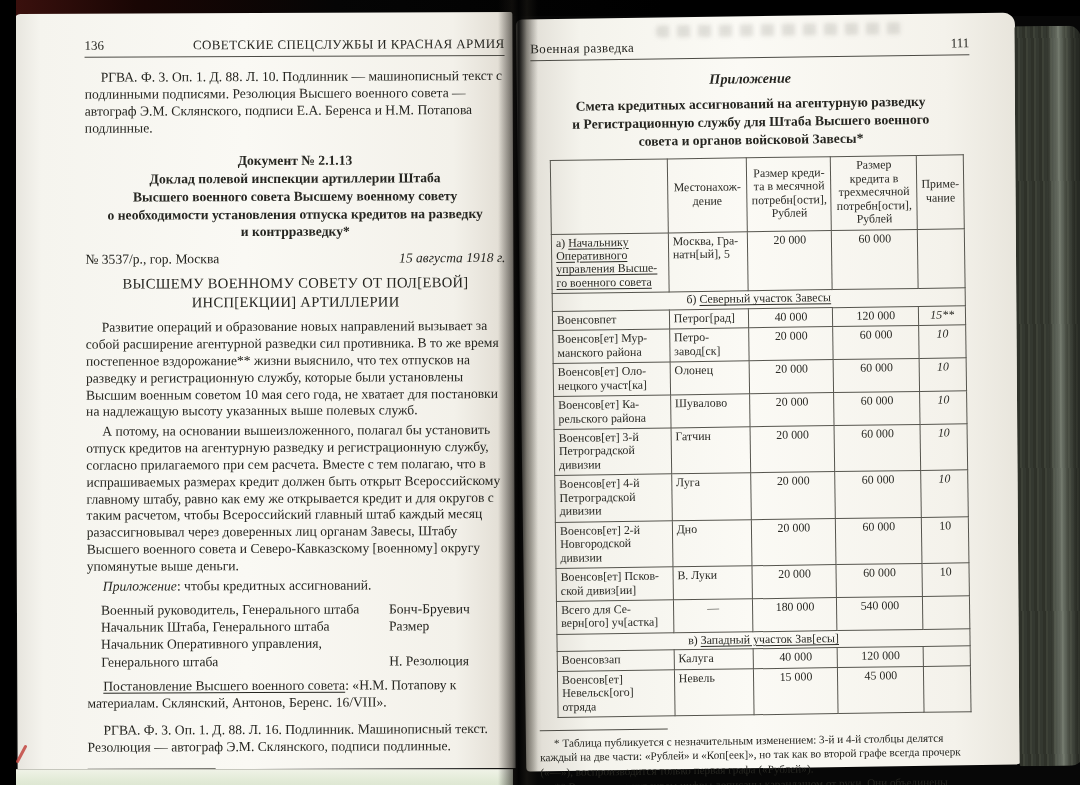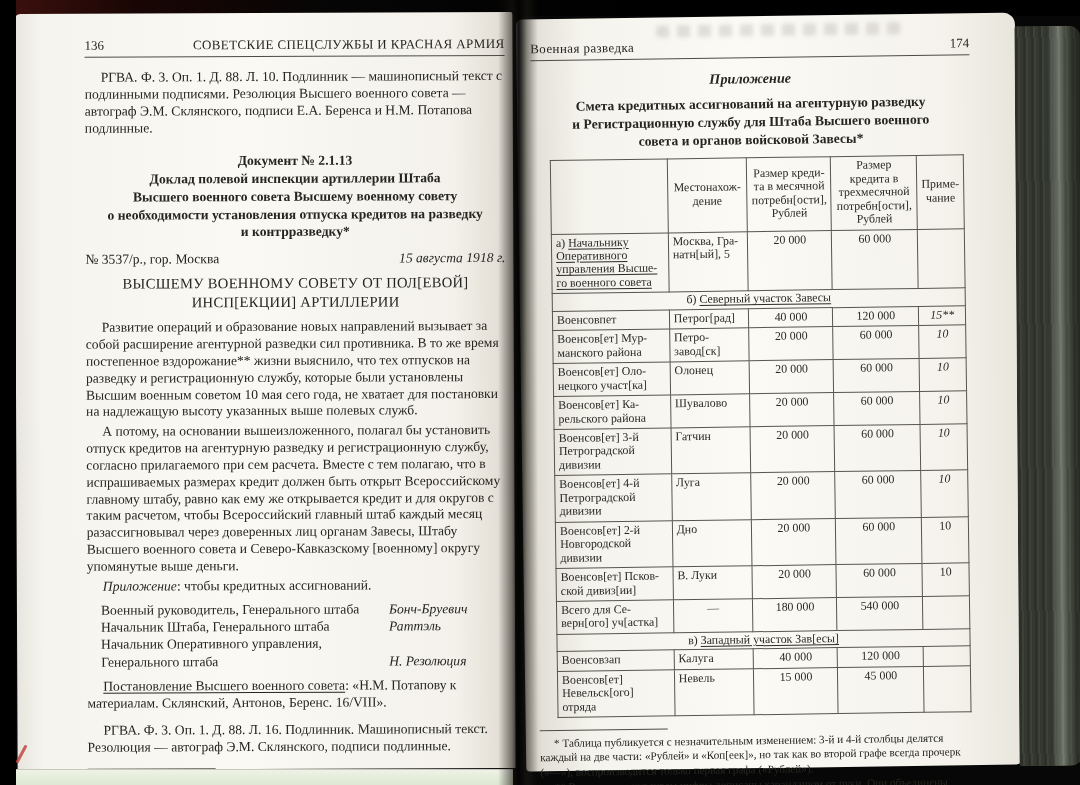--- a/index.html
+++ b/index.html
@@ -45,21 +45,21 @@
   p{margin:0 0 3px 0;}
   .indent{text-indent:16px;}
 
   
   .doc-heading{margin:16px 0 10px 0;font-weight:bold;line-height:1.3;}
   .ref-line{display:flex;justify-content:space-between;margin:4px 0 6px 0;}
   .caps-head{text-align:center;font-size:14.6px;line-height:1.32;margin-bottom:7px;letter-spacing:.3px;}
   .signatures{margin:6px 0 8px 14px;line-height:1.28;}
   .sig-row{display:flex;}
   .sig-t{width:288px;flex:none;}
-  .sig-n{font-style:italic;}
+  .sig-n{}
   .resolution{margin-bottom:10px;}
   .src2{margin-bottom:12px;}
   .footnotes{margin-top:6px;}
   .fn-rule{width:128px;border-top:1px solid #4c4b45;margin-bottom:5px;}
   .fn{font-size:12.3px;line-height:1.26;text-indent:14px;margin-bottom:1px;}
 
   
   .ghost{position:absolute;top:8px;left:140px;width:250px;height:12px;z-index:0;
          background:repeating-linear-gradient(90deg,rgba(130,128,120,.22) 0 13px,rgba(0,0,0,0) 13px 21px);
          filter:blur(2px);border-radius:4px;}
@@ -105,21 +105,21 @@
       <p class="indent">Развитие операций и образование новых направлений вызывает за собой расширение агентурной разведки сил противника. В то же время постепенное вздорожание** жизни выяснило, что тех отпусков на разведку и регистрационную службу, которые были установлены Высшим военным советом 10 мая сего года, не хватает для постановки на надлежащую высоту указанных выше полевых служб.</p>
       <p class="indent">А потому, на основании вышеизложенного, полагал бы установить отпуск кредитов на агентурную разведку и регистрационную службу, согласно прилагаемого при сем расчета. Вместе с тем полагаю, что в испрашиваемых размерах кредит должен быть открыт Всероссийскому главному штабу, равно как ему же открывается кредит и для округов с таким расчетом, чтобы Всероссийский главный штаб каждый месяц разассигновывал через доверенных лиц органам Завесы, Штабу Высшего военного совета и Северо-Кавказскому [военному] округу упомянутые выше деньги.</p>
       <p class="indent"><span class="italic">Приложение</span><span>: чтобы кредитных ассигнований.</span></p>
       <div class="signatures">
         <div class="sig-row">
           <span class="sig-t">Военный руководитель, Генерального штаба</span>
           <span class="sig-n">Бонч-Бруевич</span>
         </div>
         <div class="sig-row">
           <span class="sig-t">Начальник Штаба, Генерального штаба</span>
-          <span class="sig-n">Раттэль</span>
+          <span class="sig-n">Размер</span>
         </div>
         <div class="sig-row">
           <span class="sig-t">Начальник Оперативного управления,</span>
           <span class="sig-n"></span>
         </div>
         <div class="sig-row">
           <span class="sig-t">Генерального штаба</span>
           <span class="sig-n">Н. Резолюция</span>
         </div>
       </div>
@@ -135,21 +135,21 @@
 
   <div class="bottom-strip"></div>
   <div class="red-mark"></div>
   <div class="gutter"></div>
 
   <div class="right-page">
     <div class="page-inner">
       <div class="ghost"></div>
       <div class="running-head">
         <span class="rh-title">Военная разведка</span>
-        <span class="pageno">174</span>
+        <span class="pageno">111</span>
       </div>
       <div class="appendix bold italic center">Приложение</div>
       <div class="table-title bold center">
         <div>Смета кредитных ассигнований на агентурную разведку</div>
         <div>и Регистрационную службу для Штаба Высшего военного</div>
         <div>совета и органов войсковой Завесы*</div>
       </div>
 
       <table class="smeta">
         <colgroup>

